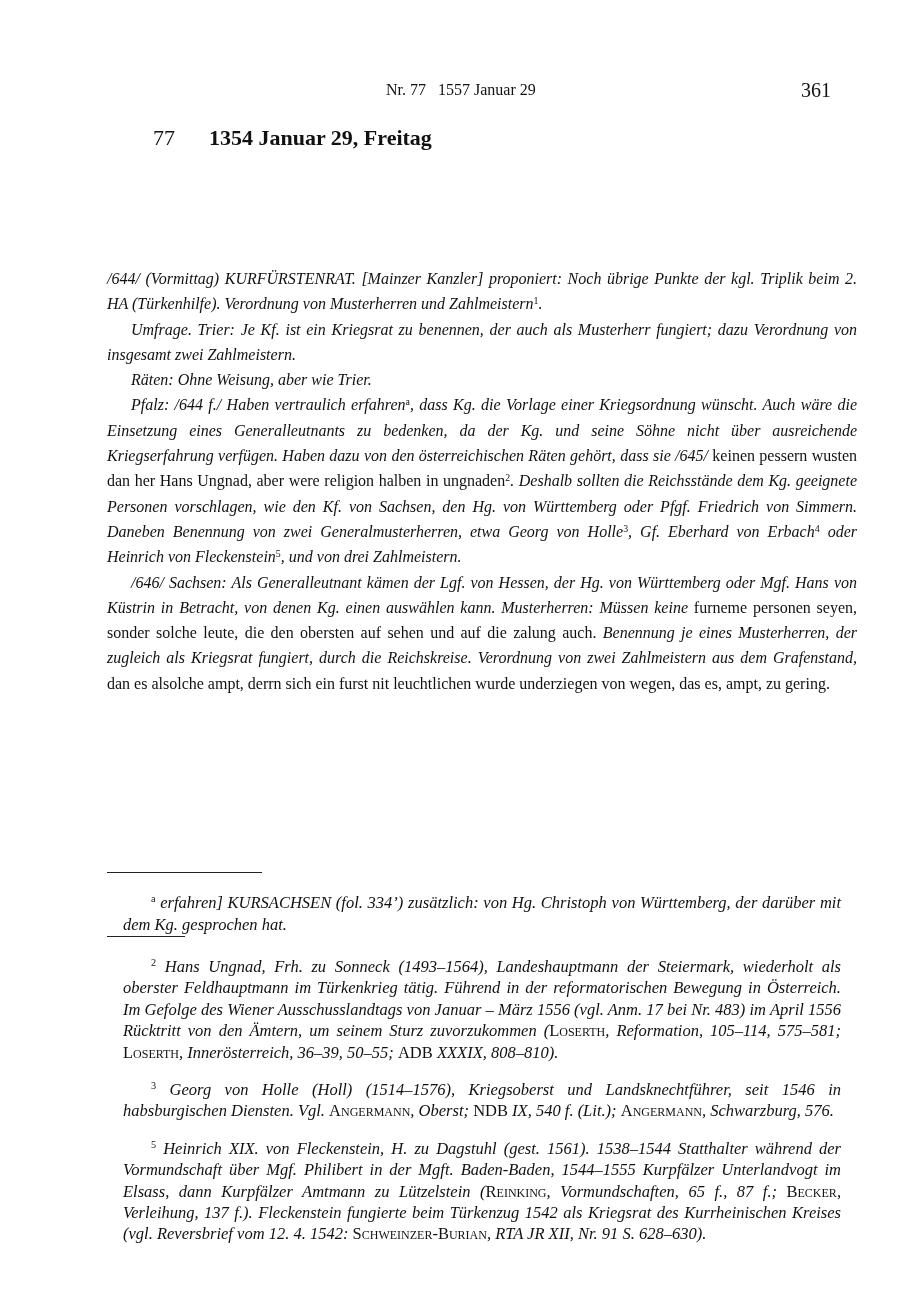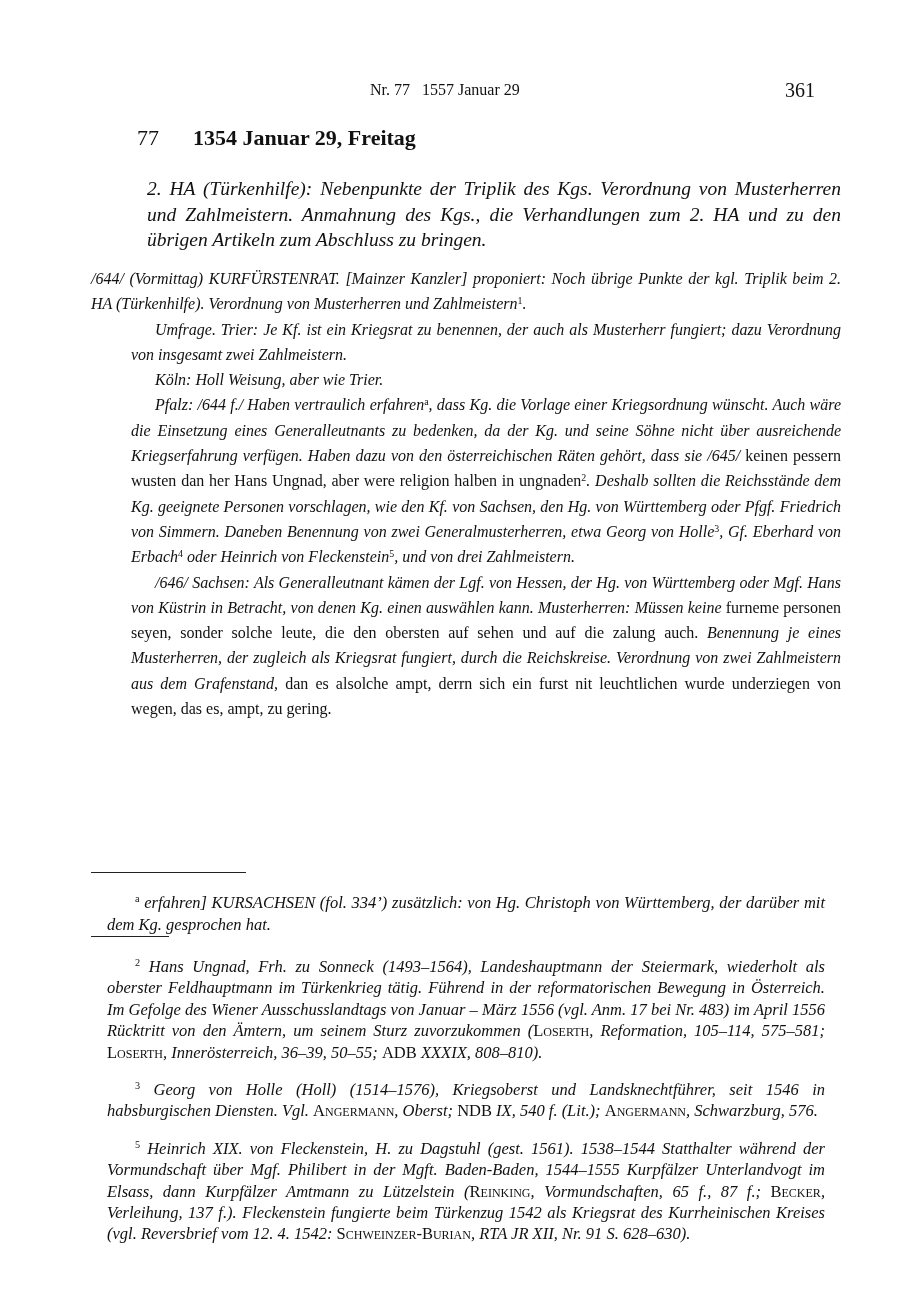--- a/index.html
+++ b/index.html
@@ -1,20 +1,20 @@
 <!DOCTYPE html>
 <html><head>
 <meta charset="utf-8">
 <style>
   html, body { margin: 0; padding: 0; background: #ffffff; }
   body {
     width: 900px; height: 1300px; position: relative; overflow: hidden;
     font-family: "Liberation Serif", "DejaVu Serif", serif; color: #111;
   }
-  .page { position: absolute; left: 0; top: 0; width: 877px; height: 1300px; }
+  .page { position: absolute; left: 16px; top: 0; width: 877px; height: 1300px; }
   .r { font-style: normal; }
   .sc { font-variant: small-caps; font-style: normal; }
   sup { font-size: 62%; line-height: 0; vertical-align: 0.55em; font-style: normal; }
 
   .running-head { position: absolute; top: 81px; left: 370px; font-size: 16px; }
   .running-head span + span { margin-left: 12px; }
   .page-number { position: absolute; top: 79px; right: 62px; font-size: 20px; }
 
   .doc-heading { position: absolute; top: 125px; left: 91px; font-size: 22px; font-weight: bold; }
   .doc-heading .num { font-weight: normal; display: inline-block; width: 56px; margin-left: 46px; }
@@ -22,21 +22,21 @@
   .regest {
     position: absolute; top: 176px; left: 147px; width: 694px;
     font-size: 19.5px; line-height: 25.5px; font-style: italic; text-align: justify;
   }
 
   .body-text {
     position: absolute; top: 266px; left: 91px; width: 750px;
     font-size: 16px; line-height: 25.3px; text-align: justify; font-style: italic;
   }
   .body-text p { margin: 0; }
-  .body-text p.indent { text-indent: 24px; margin-left: 40px; }
+  .body-text p.indent { text-indent: 24px; }
 
   .rule { position: absolute; left: 91px; height: 1px; background: #222; }
   .rule-a { top: 872px; width: 155px; }
   .rule-n { top: 936px; width: 78px; }
 
   .apparatus {
     position: absolute; top: 876px; left: 91px; width: 750px;
     font-size: 16.5px; line-height: 21.5px; font-style: italic; text-align: justify;
   }
   .notes {
@@ -52,26 +52,25 @@
 
   <div class="running-head">
     <span>Nr. 77</span><span>1557 Januar 29</span>
   </div>
   <div class="page-number">361</div>
 
   <div class="doc-heading">
     <span class="num">77</span><span>1354 Januar 29, Freitag</span>
   </div>
 
-  <div class="regest">2. HA (Türkenhilfe): Nebenpunkte der Triplik des Kgs. Verordnung von Musterherren und Zahlmeistern. Anmahnung des Kgs., die Verhandlungen zum 2. HA und zu den übrigen Artikeln zum Abschluss zu bringen.</div>
 
   <div class="body-text">
     <p><span>/644/ (Vormittag) KURFÜRSTENRAT. [Mainzer Kanzler] proponiert: Noch übrige Punkte der kgl. Triplik beim 2. HA (Türkenhilfe). Verordnung von Musterherren und Zahlmeistern</span><sup>1</sup><span>.</span></p>
     <p class="indent">Umfrage. Trier: Je Kf. ist ein Kriegsrat zu benennen, der auch als Musterherr fungiert; dazu Verordnung von insgesamt zwei Zahlmeistern.</p>
-    <p class="indent">Köln: Holl Weisung, aber wie Trier.</p>
+    <p class="indent">Räten: Ohne Weisung, aber wie Trier.</p>
     <p class="indent"><span>Pfalz: /644 f./ Haben vertraulich erfahren</span><sup>a</sup><span>, dass Kg. die Vorlage einer Kriegsordnung wünscht. Auch wäre die Einsetzung eines Generalleutnants zu bedenken, da der Kg. und seine Söhne nicht über ausreichende Kriegserfahrung verfügen. Haben dazu von den österreichischen Räten gehört, dass sie /645/ </span><span class="r">keinen pessern wusten dan her Hans Ungnad, aber were religion halben in ungnaden</span><sup>2</sup><span>. Deshalb sollten die Reichsstände dem Kg. geeignete Personen vorschlagen, wie den Kf. von Sachsen, den Hg. von Württemberg oder Pfgf. Friedrich von Simmern. Daneben Benennung von zwei Generalmusterherren, etwa Georg von Holle</span><sup>3</sup><span>, Gf. Eberhard von Erbach</span><sup>4</sup><span> oder Heinrich von Fleckenstein</span><sup>5</sup><span>, und von drei Zahlmeistern.</span></p>
     <p class="indent"><span>/646/ Sachsen: Als Generalleutnant kämen der Lgf. von Hessen, der Hg. von Württemberg oder Mgf. Hans von Küstrin in Betracht, von denen Kg. einen auswählen kann. Musterherren: Müssen keine </span><span class="r">furneme personen seyen, sonder solche leute, die den obersten auf sehen und auf die zalung auch.</span><span> Benennung je eines Musterherren, der zugleich als Kriegsrat fungiert, durch die Reichskreise. Verordnung von zwei Zahlmeistern aus dem Grafenstand,</span><span class="r"> dan es alsolche ampt, derrn sich ein furst nit leuchtlichen wurde underziegen von wegen, das es, ampt, zu gering.</span></p>
   </div>
 
   <div class="rule rule-a"></div>
   <div class="apparatus">
     <p><sup>a</sup> <span>erfahren] KURSACHSEN (fol. 334’) zusätzlich: von Hg. Christoph von Württemberg, der darüber mit dem Kg. gesprochen hat.</span></p>
   </div>
 
   <div class="rule rule-n"></div>

